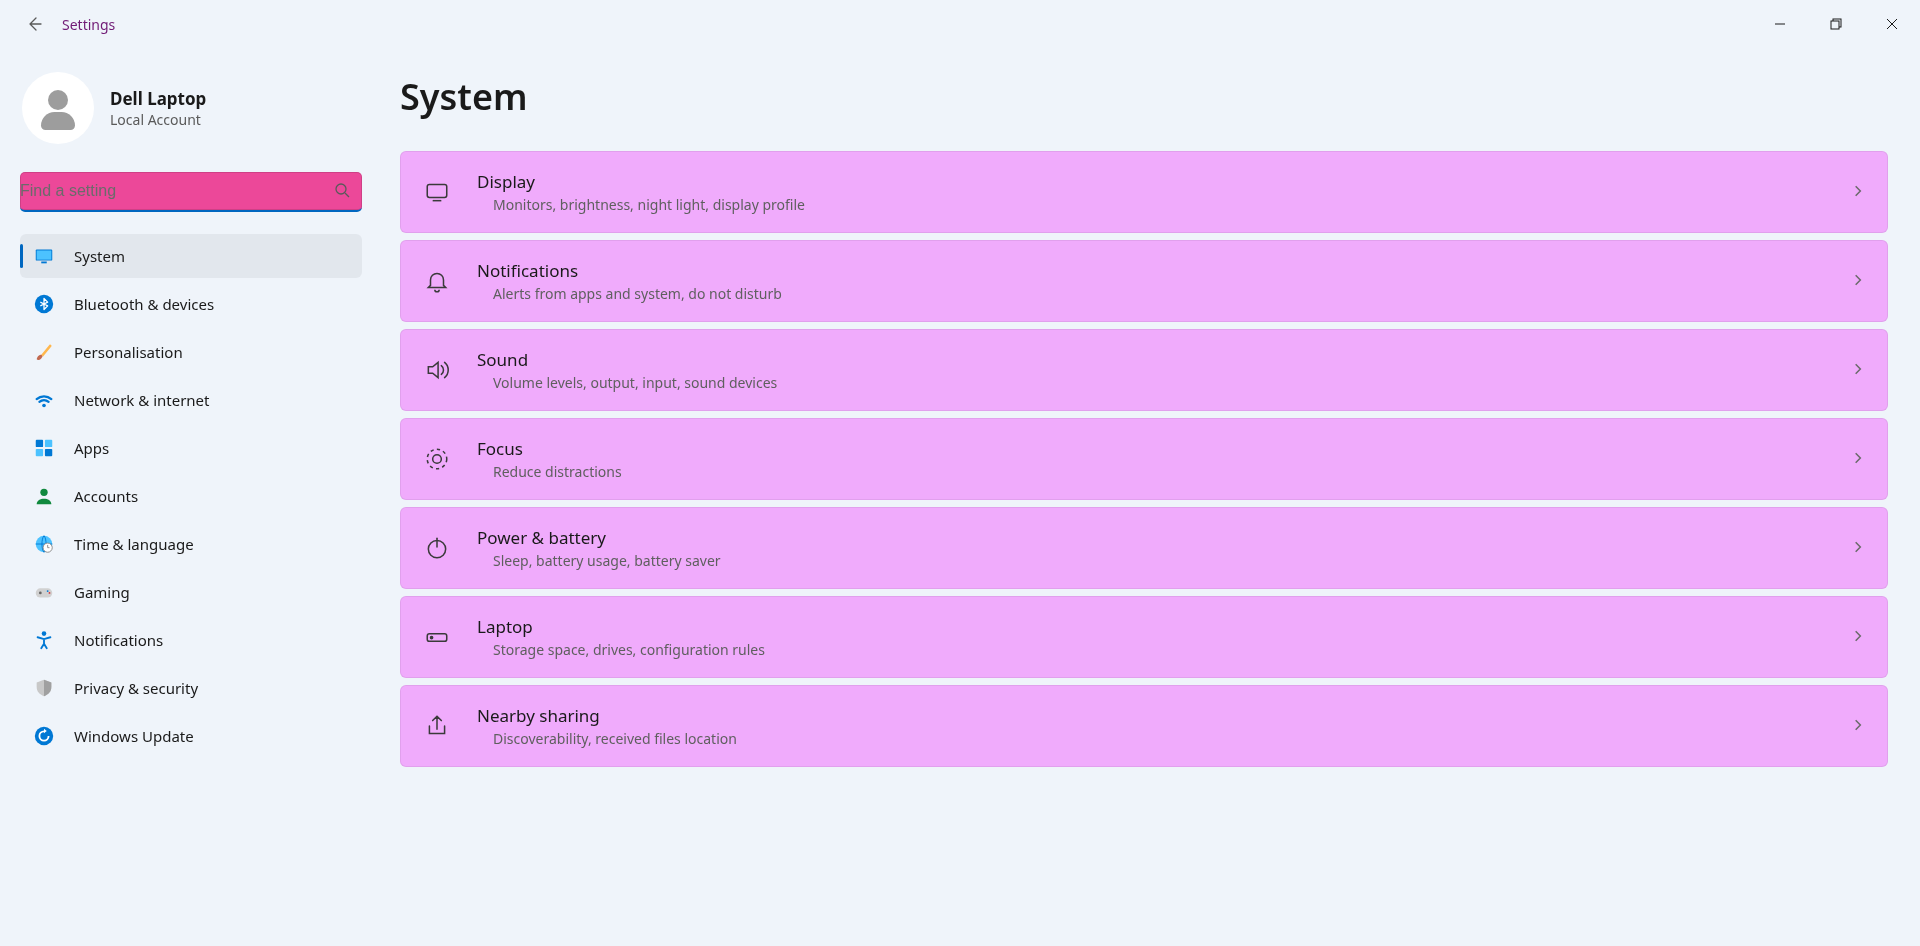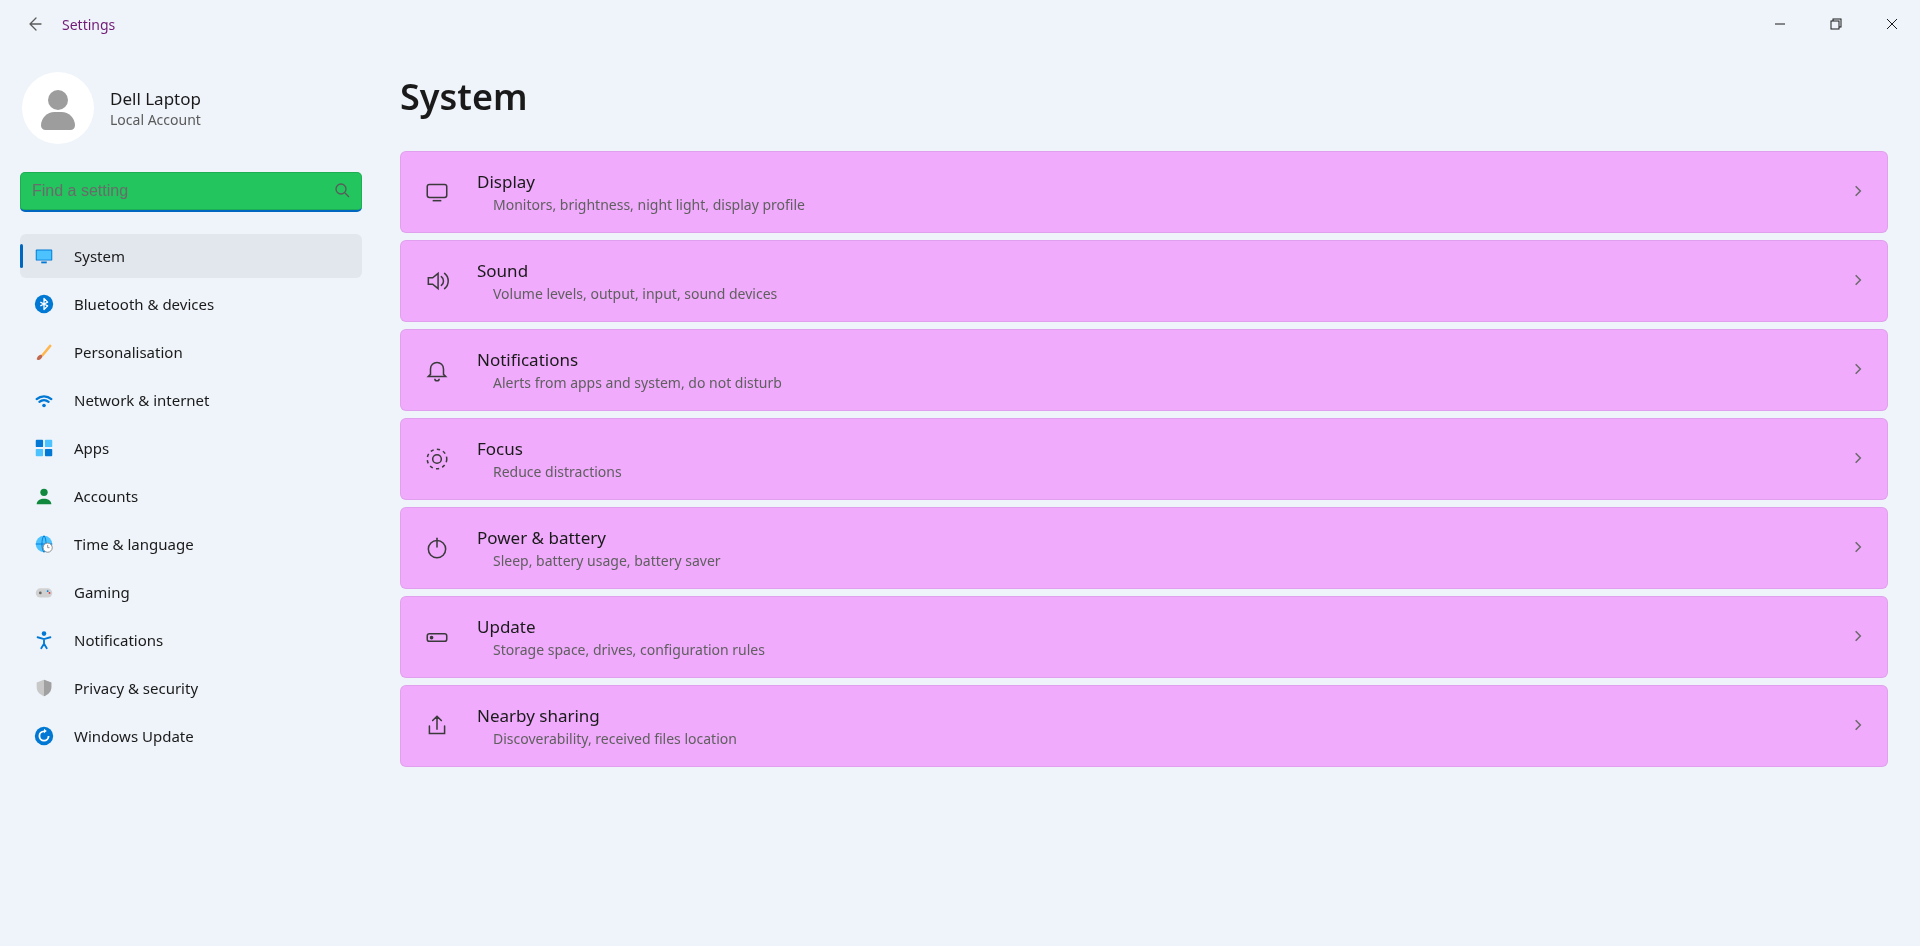--- a/index.html
+++ b/index.html
@@ -71,34 +71,34 @@
       width: 20px; height: 20px; border-radius: 50%;
       background: #9d9d9d;
     }
     .avatar .body {
       position: absolute;
       bottom: 14px;
       width: 34px; height: 18px;
       background: #9d9d9d;
       border-radius: 18px 18px 6px 6px;
     }
-    .account-name { font-size: 17px; font-weight: 400; color: #1a1a1a; }
+    .account-name { font-size: 17px; font-weight: 700; color: #1a1a1a; }
     .account-type { font-size: 14px; color: #5a5a5a; }
 
     .search-wrap {
       position: relative;
       margin: 8px 0 22px 0;
     }
     .search-input {
       width: 100%;
-      padding: 10px 38px 10px 12px;
+      padding: 10px 38px 10px 0;
       font-size: 16px;
       border: none;
       border-radius: 5px;
-      background: #22c55e;
+      background: #ec4899;
       box-shadow: inset 0 0 0 1px rgba(0,0,0,.12);
       border-bottom: 2px solid #0067c0;
       outline: none;
       color: #1a1a1a;
     }
     .search-input::placeholder { color: #6b6b6b; }
     .search-icon {
       position: absolute;
       right: 12px; top: 50%; transform: translateY(-50%);
       color: #5a5a5a;
@@ -347,56 +347,56 @@
         </div>
         <span class="chev">
           <svg width="14" height="14" viewBox="0 0 12 12" fill="none" stroke="currentColor" stroke-width="1.3">
               <path d="M4 2l4 4-4 4"></path>
             </svg>
         </span>
       </div>
 
       <div class="card">
         <span class="card-icon">
+          <svg width="26" height="26" viewBox="0 0 24 24" fill="none" stroke="currentColor" stroke-width="1.4">
+              <path d="M6 16V11a6 6 0 1112 0v5l2 2H4l2-2zM10 20a2 2 0 004 0"></path>
+            </svg>
+        </span>
+        <div class="card-texts">
+          <div class="card-title">Notifications</div>
+          <div class="card-desc">Alerts from apps and system, do not disturb</div>
+        </div>
+        <span class="chev">
+          <svg width="14" height="14" viewBox="0 0 12 12" fill="none" stroke="currentColor" stroke-width="1.3">
+              <path d="M4 2l4 4-4 4"></path>
+            </svg>
+        </span>
+      </div>
+
+      <div class="card">
+        <span class="card-icon">
           <svg width="26" height="26" viewBox="0 0 24 24" fill="none" stroke="currentColor" stroke-width="1.4" stroke-linecap="round">
               <path d="M4 9v6h4l5 4V5L8 9H4z"></path>
               <path d="M16 8a5 5 0 010 8M19 5a9 9 0 010 14"></path>
             </svg>
         </span>
         <div class="card-texts">
           <div class="card-title">Sound</div>
           <div class="card-desc">Volume levels, output, input, sound devices</div>
         </div>
         <span class="chev">
           <svg width="14" height="14" viewBox="0 0 12 12" fill="none" stroke="currentColor" stroke-width="1.3">
               <path d="M4 2l4 4-4 4"></path>
             </svg>
         </span>
       </div>
 
       <div class="card">
         <span class="card-icon">
           <svg width="26" height="26" viewBox="0 0 24 24" fill="none" stroke="currentColor" stroke-width="1.4">
-              <path d="M6 16V11a6 6 0 1112 0v5l2 2H4l2-2zM10 20a2 2 0 004 0"></path>
-            </svg>
-        </span>
-        <div class="card-texts">
-          <div class="card-title">Notifications</div>
-          <div class="card-desc">Alerts from apps and system, do not disturb</div>
-        </div>
-        <span class="chev">
-          <svg width="14" height="14" viewBox="0 0 12 12" fill="none" stroke="currentColor" stroke-width="1.3">
-              <path d="M4 2l4 4-4 4"></path>
-            </svg>
-        </span>
-      </div>
-
-      <div class="card">
-        <span class="card-icon">
-          <svg width="26" height="26" viewBox="0 0 24 24" fill="none" stroke="currentColor" stroke-width="1.4">
               <circle cx="12" cy="12" r="9" stroke-dasharray="3 3"></circle>
               <circle cx="12" cy="12" r="4"></circle>
             </svg>
         </span>
         <div class="card-texts">
           <div class="card-title">Focus</div>
           <div class="card-desc">Reduce distractions</div>
         </div>
         <span class="chev">
           <svg width="14" height="14" viewBox="0 0 12 12" fill="none" stroke="currentColor" stroke-width="1.3">
@@ -424,21 +424,21 @@
       </div>
 
       <div class="card">
         <span class="card-icon">
           <svg width="26" height="26" viewBox="0 0 24 24" fill="none" stroke="currentColor" stroke-width="1.4">
               <rect x="3" y="9" width="18" height="7" rx="2"></rect>
               <circle cx="7" cy="12.5" r="1" fill="currentColor"></circle>
             </svg>
         </span>
         <div class="card-texts">
-          <div class="card-title">Update</div>
+          <div class="card-title">Laptop</div>
           <div class="card-desc">Storage space, drives, configuration rules</div>
         </div>
         <span class="chev">
           <svg width="14" height="14" viewBox="0 0 12 12" fill="none" stroke="currentColor" stroke-width="1.3">
               <path d="M4 2l4 4-4 4"></path>
             </svg>
         </span>
       </div>
 
       <div class="card">

